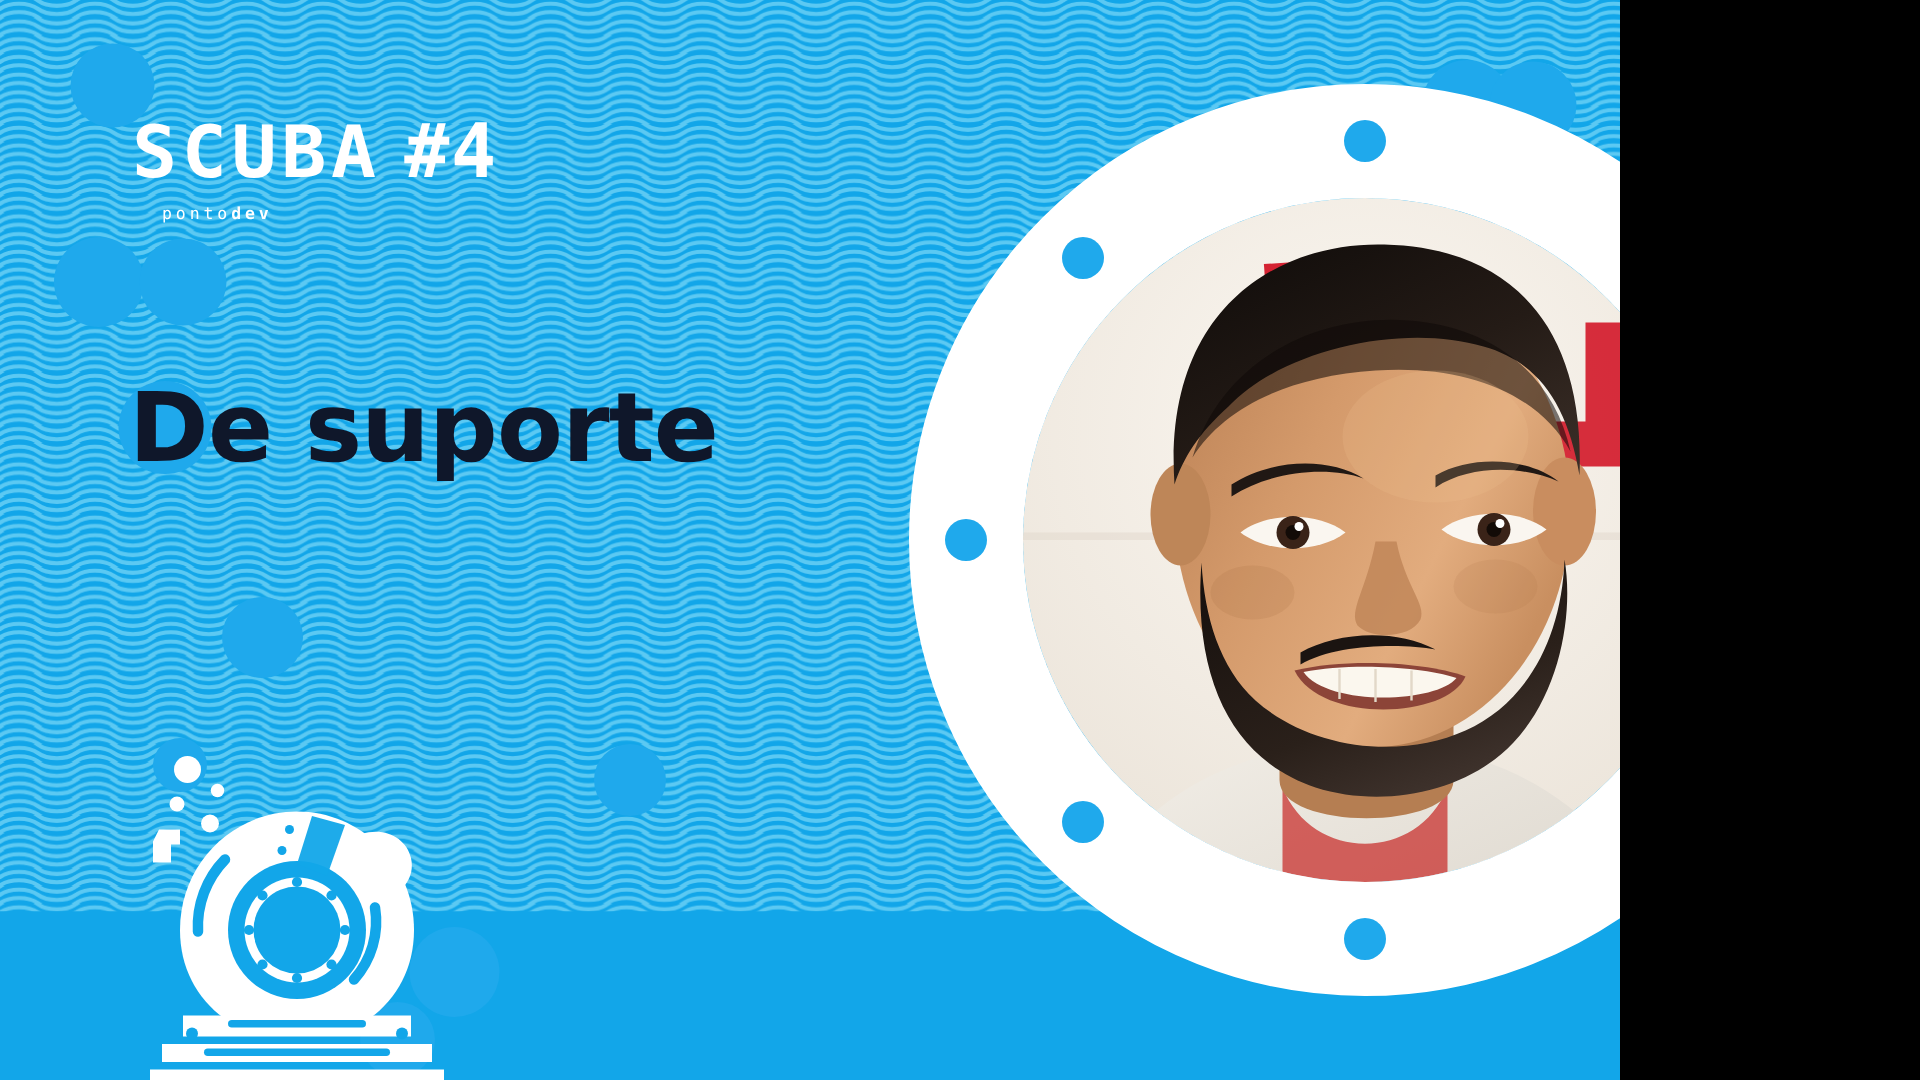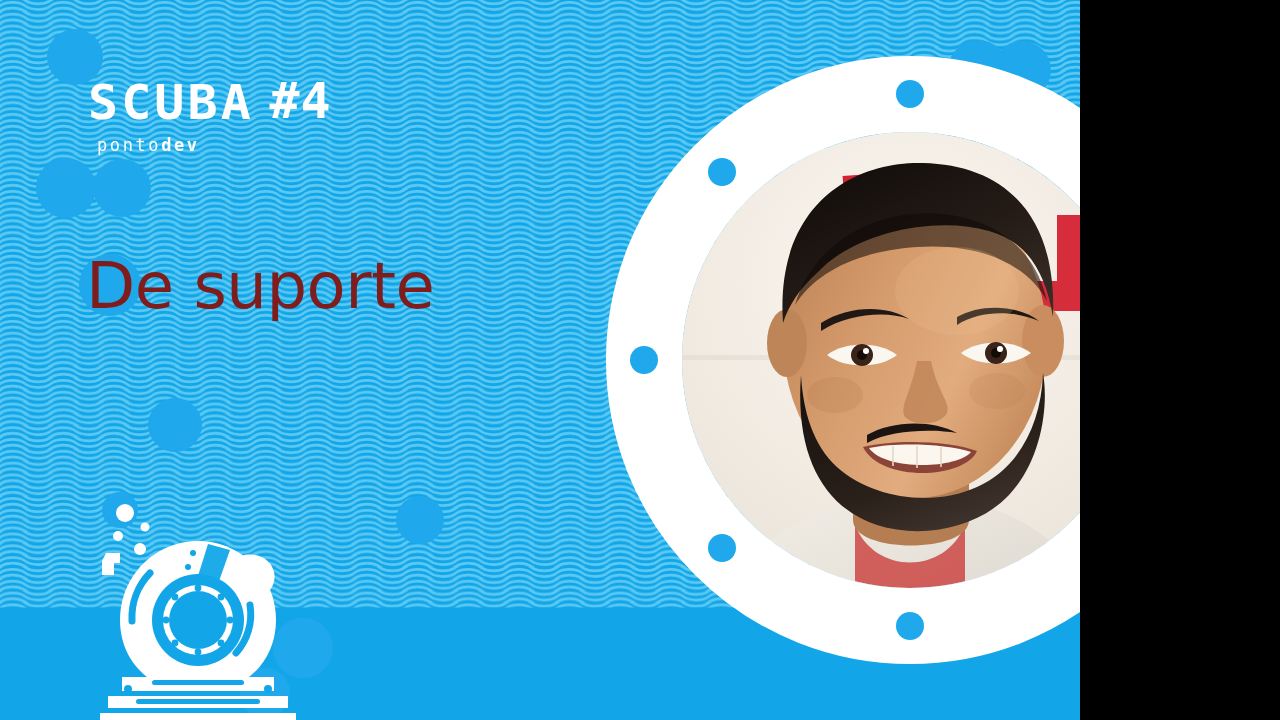--- a/index.html
+++ b/index.html
@@ -53,47 +53,47 @@
     font-size: 48px;
     font-weight: bold;
     letter-spacing: 3px;
     line-height: 1;
     transform: scaleX(1.04);
     transform-origin: left center;
   }
   .subwordmark {
     color: #FFFFFF;
     font-family: "DejaVu Sans Mono", monospace;
-    font-size: 17px;
+    font-size: 11px;
     letter-spacing: 2.6px;
     line-height: 1;
     margin-top: 11px;
-    margin-left: 9px;
+    margin-left: 20px;
   }
   .subwordmark .strong { font-weight: bold; }
   .episode {
     color: #FFFFFF;
     font-family: "DejaVu Sans Mono", monospace;
     font-size: 50px;
     font-weight: bold;
     letter-spacing: 1px;
     line-height: 1;
     margin-top: -2px;
   }
 
   
   #headline {
     position: absolute;
     left: 86px;
     top: 246px;
     z-index: 4;
-    color: #7f1d1d;
+    color: #0f172a;
     font-family: "DejaVu Sans", sans-serif;
     font-size: 64px;
-    font-weight: normal;
+    font-weight: bold;
     line-height: 1.28;
     letter-spacing: -0.5px;
     max-width: 560px;
   }
   #headline .hl-line { display: block; white-space: nowrap; }
 
   
   #portrait-wrap {
     position: absolute;
     left: 605px;

